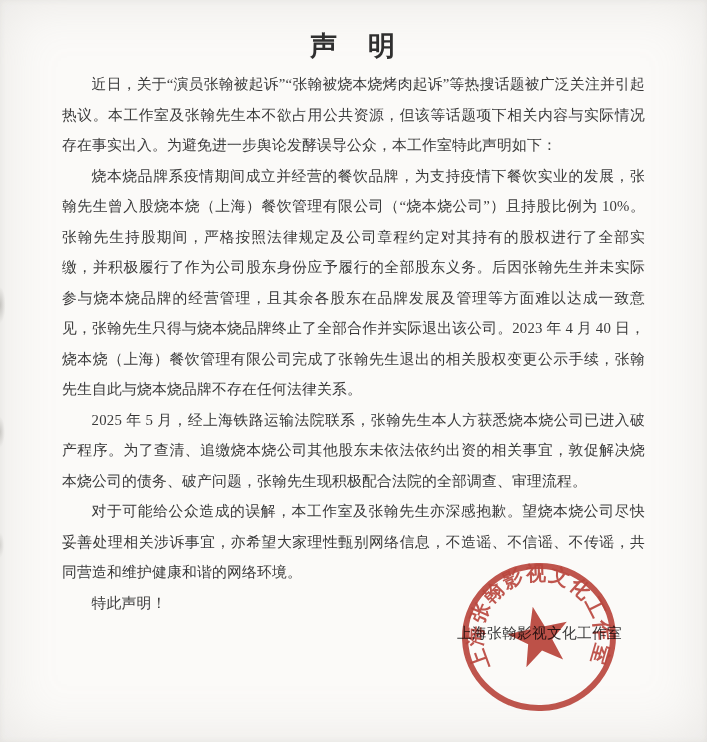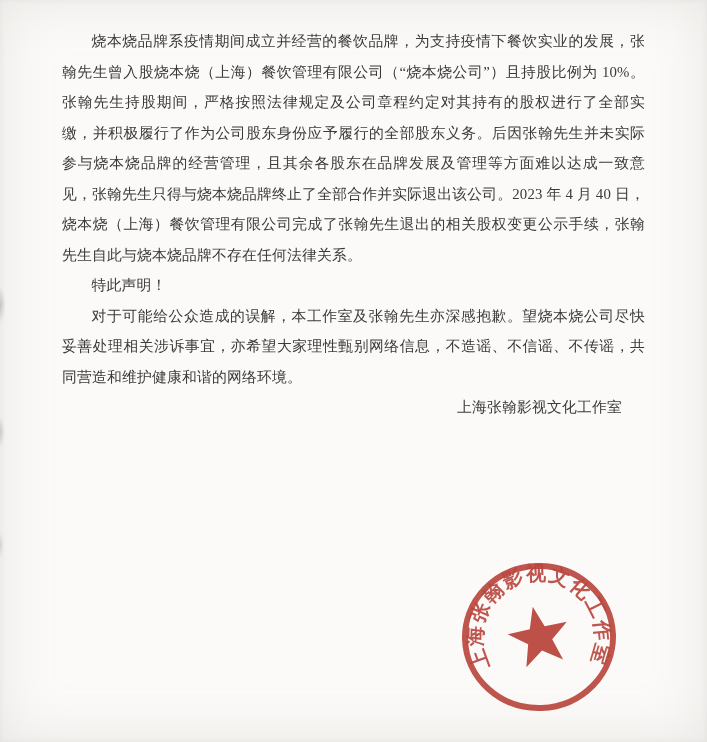--- a/index.html
+++ b/index.html
@@ -64,24 +64,27 @@
     mix-blend-mode: multiply;
     transform: rotate(-2deg);
   }
 </style>
 </head>
 <body>
 
 <div class="page">
 
   <div class="content">
+    <h1 class="title">声　明</h1>
     <div class="body">
+      <p>近日，关于“演员张翰被起诉”“张翰被烧本烧烤肉起诉”等热搜话题被广泛关注并引起热议。本工作室及张翰先生本不欲占用公共资源，但该等话题项下相关内容与实际情况存在事实出入。为避免进一步舆论发酵误导公众，本工作室特此声明如下：</p>
       <p>烧本烧品牌系疫情期间成立并经营的餐饮品牌，为支持疫情下餐饮实业的发展，张翰先生曾入股烧本烧（上海）餐饮管理有限公司（“烧本烧公司”）且持股比例为 10%。张翰先生持股期间，严格按照法律规定及公司章程约定对其持有的股权进行了全部实缴，并积极履行了作为公司股东身份应予履行的全部股东义务。后因张翰先生并未实际参与烧本烧品牌的经营管理，且其余各股东在品牌发展及管理等方面难以达成一致意见，张翰先生只得与烧本烧品牌终止了全部合作并实际退出该公司。2023 年 4 月 40 日，烧本烧（上海）餐饮管理有限公司完成了张翰先生退出的相关股权变更公示手续，张翰先生自此与烧本烧品牌不存在任何法律关系。</p>
+      <p>2025 年 5 月，经上海铁路运输法院联系，张翰先生本人方获悉烧本烧公司已进入破产程序。为了查清、追缴烧本烧公司其他股东未依法依约出资的相关事宜，敦促解决烧本烧公司的债务、破产问题，张翰先生现积极配合法院的全部调查、审理流程。</p>
+      <p>对于可能给公众造成的误解，本工作室及张翰先生亦深感抱歉。望烧本烧公司尽快妥善处理相关涉诉事宜，亦希望大家理性甄别网络信息，不造谣、不信谣、不传谣，共同营造和维护健康和谐的网络环境。</p>
       <p>特此声明！</p>
-      <p>对于可能给公众造成的误解，本工作室及张翰先生亦深感抱歉。望烧本烧公司尽快妥善处理相关涉诉事宜，亦希望大家理性甄别网络信息，不造谣、不信谣、不传谣，共同营造和维护健康和谐的网络环境。</p>
       <p class="signature">上海张翰影视文化工作室</p>
     </div>
   </div>
 
   <svg class="stamp" viewBox="0 0 160 154" aria-hidden="true">
     <ellipse cx="80" cy="77" rx="74" ry="71" fill="none" stroke="#b5342b" stroke-width="6" stroke-opacity="0.92"></ellipse>
     <path id="sealArc" d="M 33.3,109.7 A 57,57 0 1 1 126.7,109.7" fill="none"></path>
     <text font-size="20" font-weight="bold" fill="#b5342b" fill-opacity="0.92" letter-spacing="1.5" font-family="Liberation Serif, DejaVu Serif, serif">
       <textPath href="#sealArc" startOffset="50%" text-anchor="middle">上海张翰影视文化工作室</textPath>
     </text>

